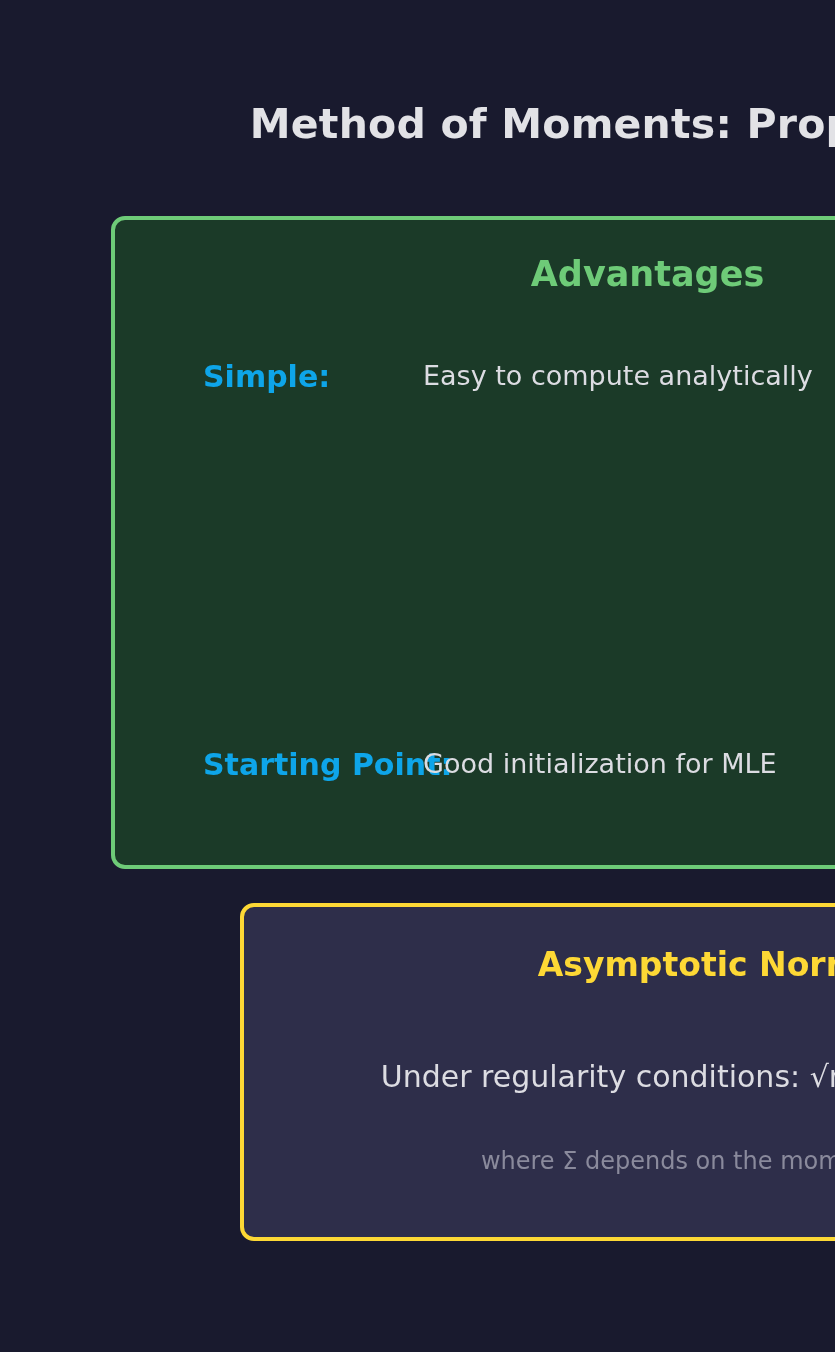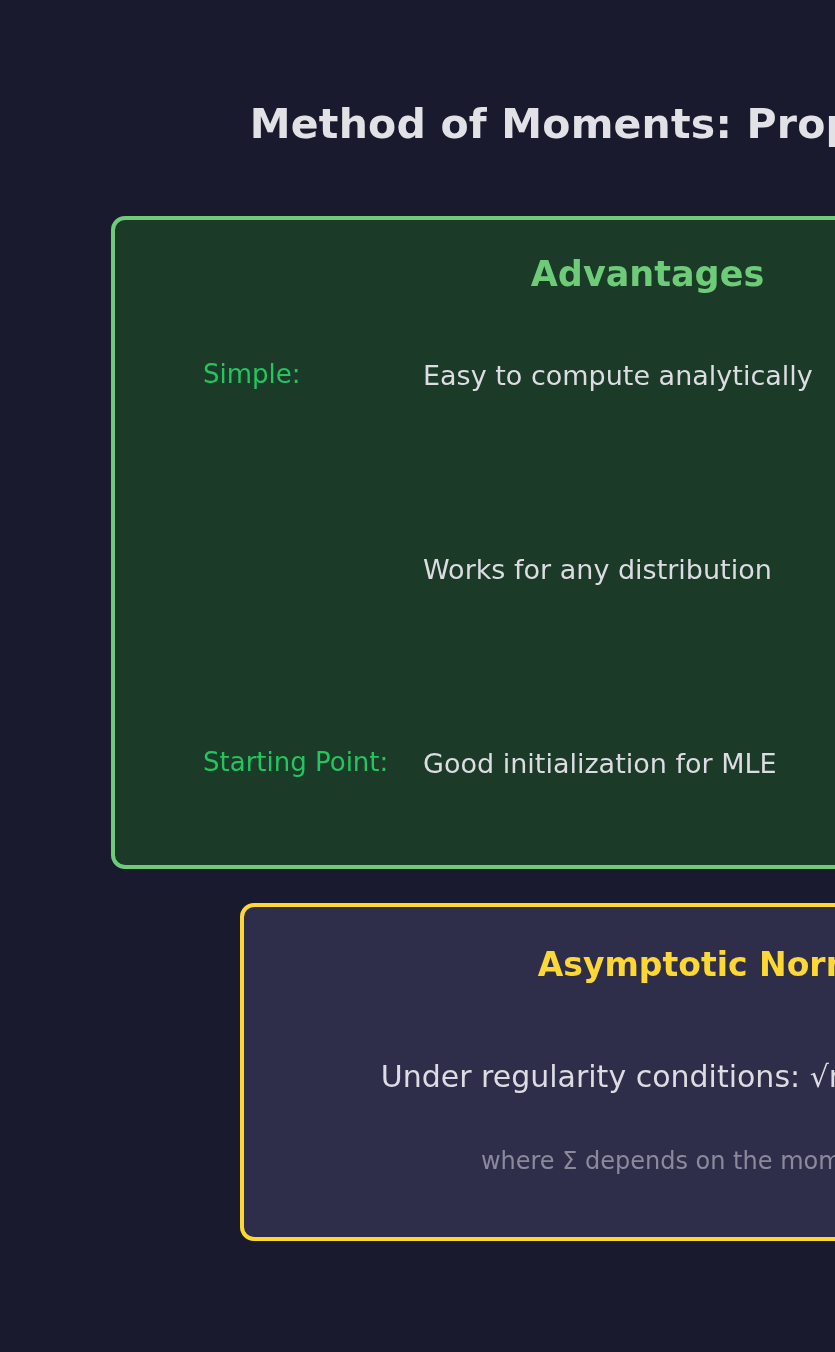--- a/index.html
+++ b/index.html
@@ -70,23 +70,23 @@
   }
   .adv-row {
     position: relative;
     height: 97px;
   }
   .adv-label {
     position: absolute;
     left: 0;
     top: 0;
     width: 220px;
-    color: #22c55e;
-    font-size: 26px;
-    font-weight: normal;
+    color: #0ea5e9;
+    font-size: 30px;
+    font-weight: bold;
     white-space: nowrap;
     line-height: 1.15;
   }
   .adv-value {
     position: absolute;
     left: 220px;
     top: 0;
     color: #dcdce2;
     font-size: 27px;
     font-weight: normal;
@@ -174,21 +174,20 @@
 
       <div class="adv-row">
         <span class="adv-label">Simple:</span>
         <span class="adv-value">Easy to compute analytically</span>
       </div>
 
       <div class="adv-row">
       </div>
 
       <div class="adv-row">
-        <span class="adv-value">Works for any distribution</span>
       </div>
 
       <div class="adv-row">
       </div>
 
       <div class="adv-row">
         <span class="adv-label">Starting Point:</span>
         <span class="adv-value">Good initialization for MLE</span>
       </div>
 

